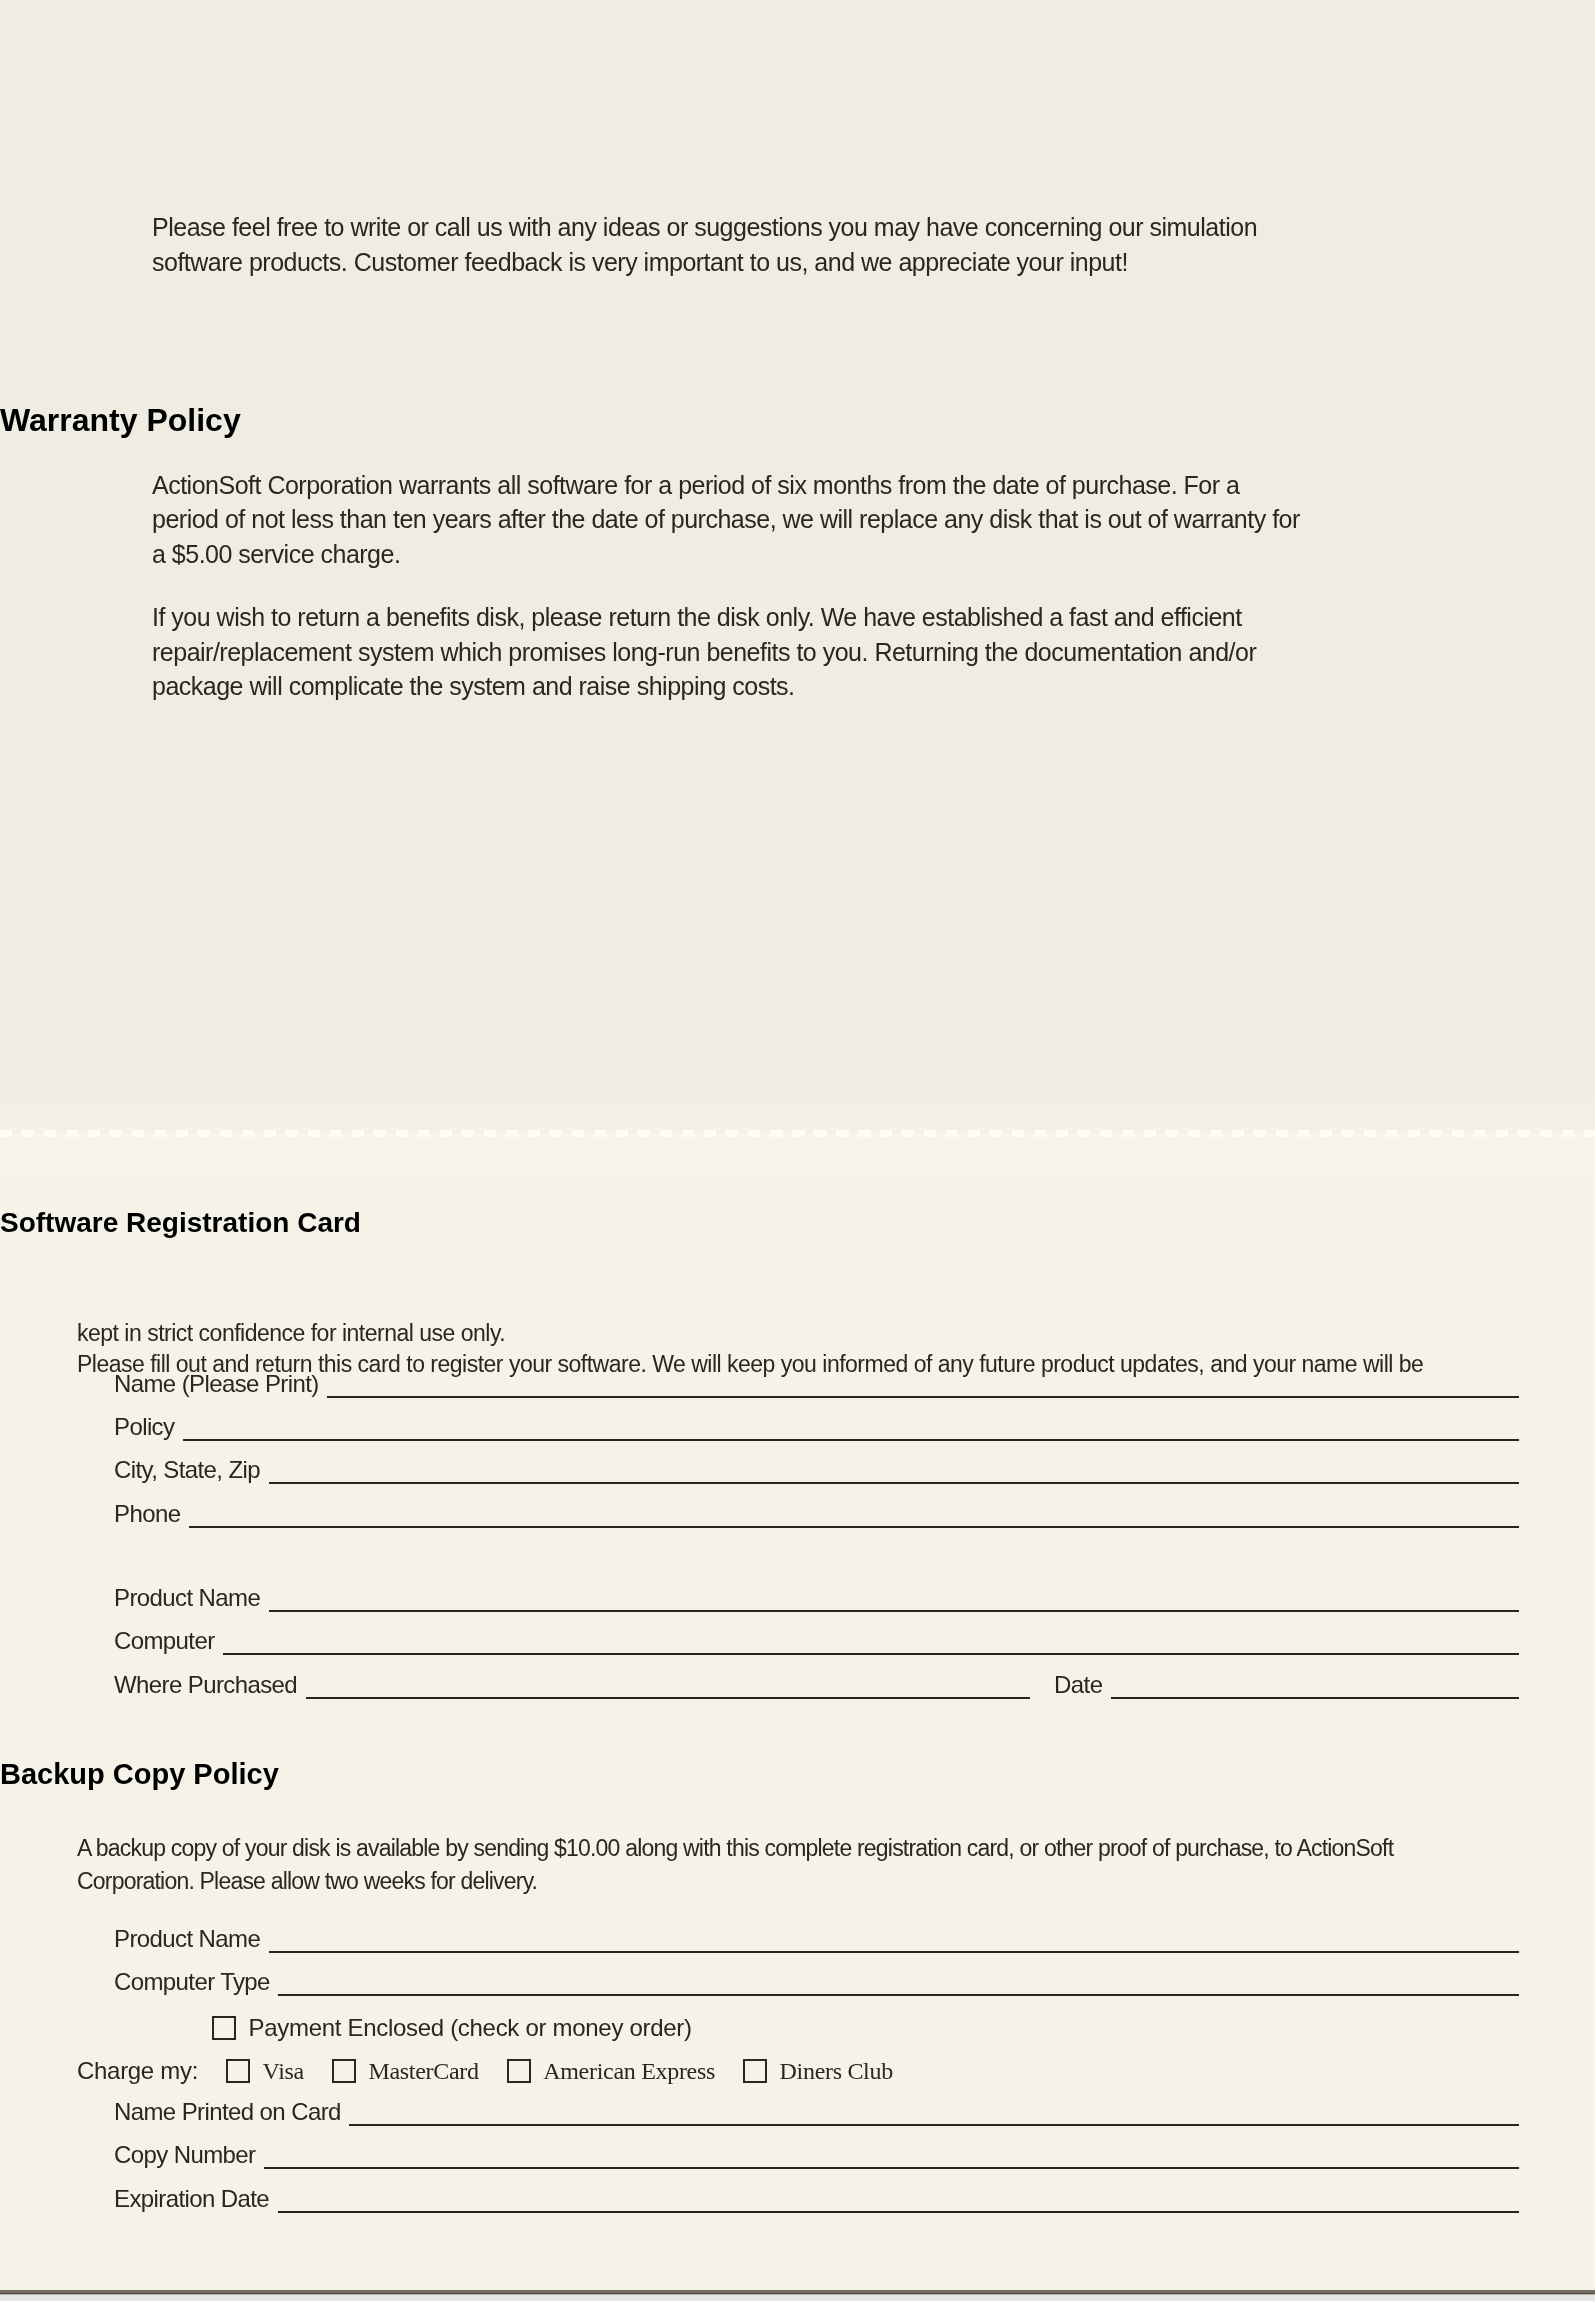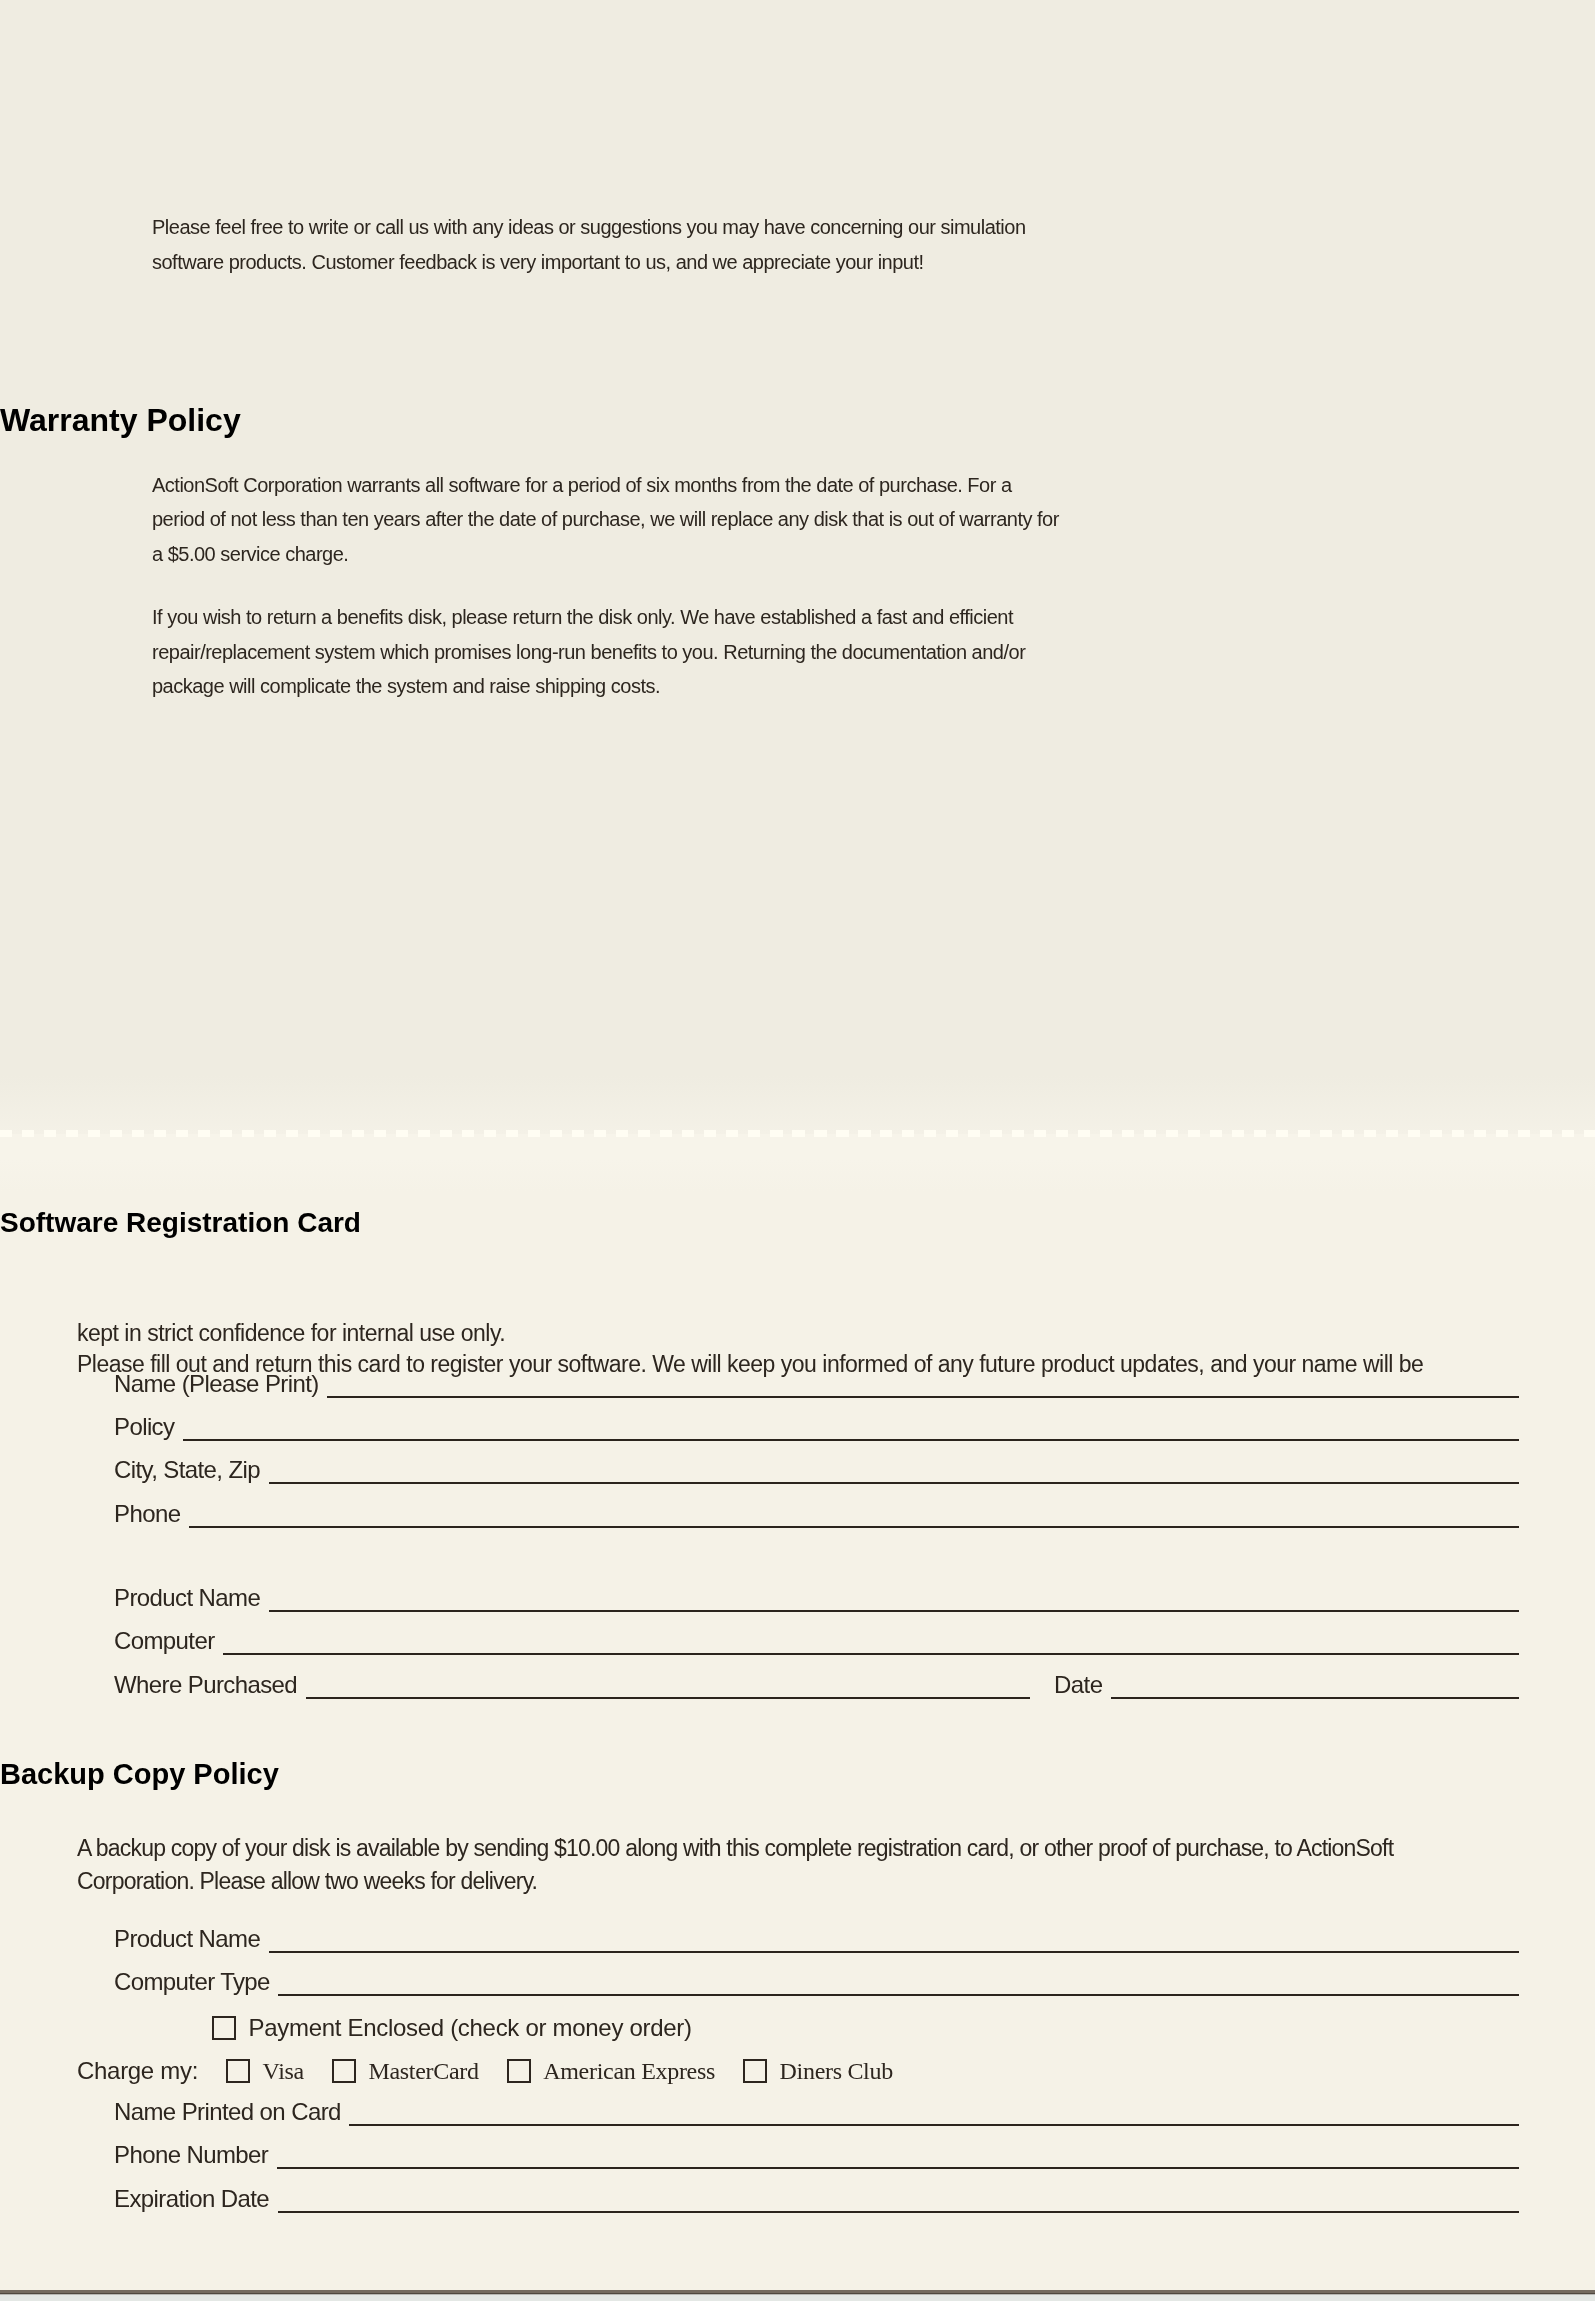--- a/index.html
+++ b/index.html
@@ -23,21 +23,21 @@
     position:absolute;left:0;top:1130px;width:100%;height:6.7px;
     background:repeating-linear-gradient(90deg,#fffdf3 0 12.5px,rgba(255,253,243,0) 12.5px 22px);
     filter:blur(0.4px);
   }
   
   .scan-edge{
     position:absolute;left:0;top:2290px;width:100%;height:11.5px;
     background:linear-gradient(#746b60 0 2.9px,#4f483f 2.9px 3.8px,#e4e8e5 4.8px 100%);
   }
   .tline{position:absolute;left:152px;white-space:nowrap;
-         font-size:20px;letter-spacing:-0.5px;line-height:29px;}
+         font-size:25px;letter-spacing:-0.5px;line-height:29px;}
   .h1{position:absolute;left:0;width:1596px;
       font-weight:bold;color:#000000;white-space:nowrap;}
   .bline{position:absolute;left:77px;white-space:nowrap;
          font-size:23px;letter-spacing:-0.5px;line-height:27px;}
   .frow{position:absolute;left:77px;right:77px;height:29px;
         display:flex;align-items:flex-end;margin-left:37px;}
   .flabel{font-size:24px;letter-spacing:-0.6px;line-height:1;
           padding-bottom:1.9px;white-space:nowrap;}
   .fline{flex:1;border-bottom:2.9px solid #2b241d;margin-left:8.6px;height:1px;}
   .fline-fixed{border-bottom:2.9px solid #2b241d;margin-left:8.6px;height:1px;}
@@ -147,21 +147,21 @@
         <span class="checkbox"></span>
         <span class="cblabel">Diners Club</span>
       </span>
     </div>
 
     <div class="frow" style="top:2097px">
       <span class="flabel">Name Printed on Card</span>
       <span class="fline"></span>
     </div>
     <div class="frow" style="top:2140px">
-      <span class="flabel">Phone Number</span>
+      <span class="flabel">Copy Number</span>
       <span class="fline"></span>
     </div>
     <div class="frow" style="top:2184px">
       <span class="flabel">Expiration Date</span>
       <span class="fline"></span>
     </div>
   </div>
 
   <div class="scan-edge"></div>
 </div>

